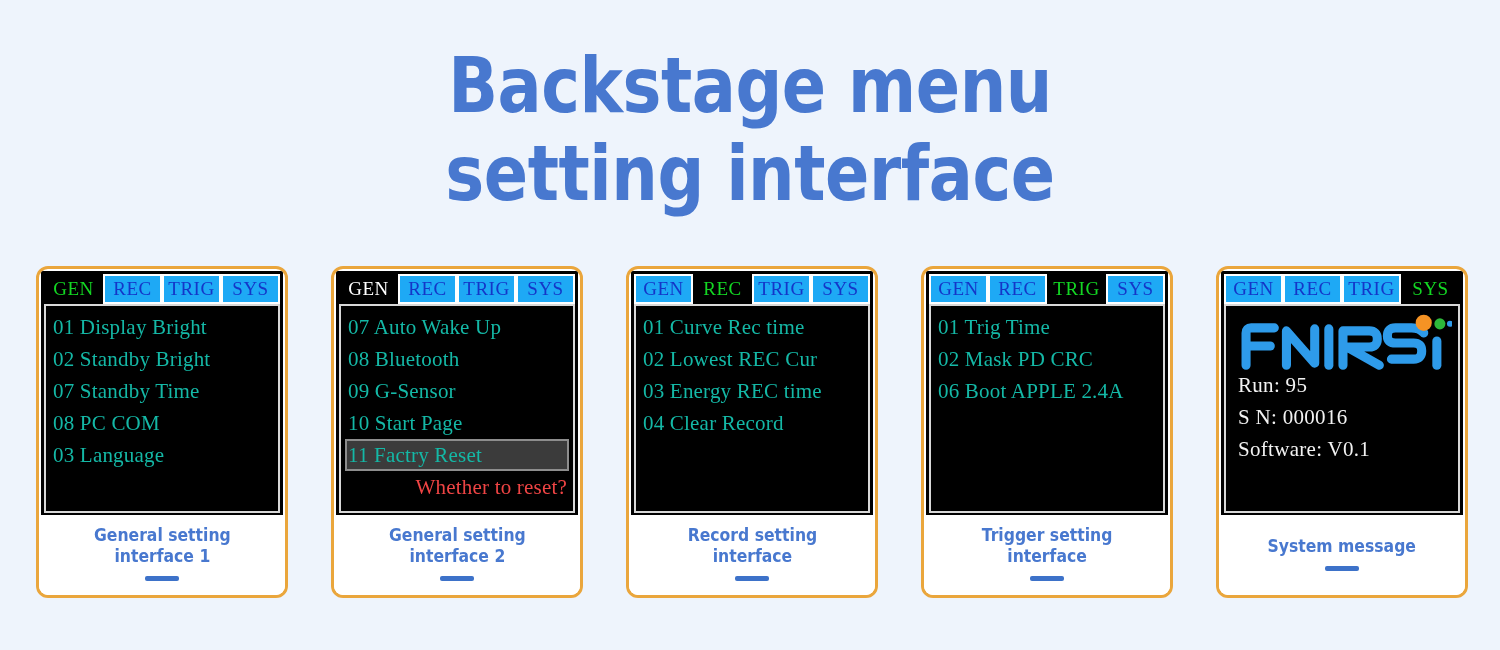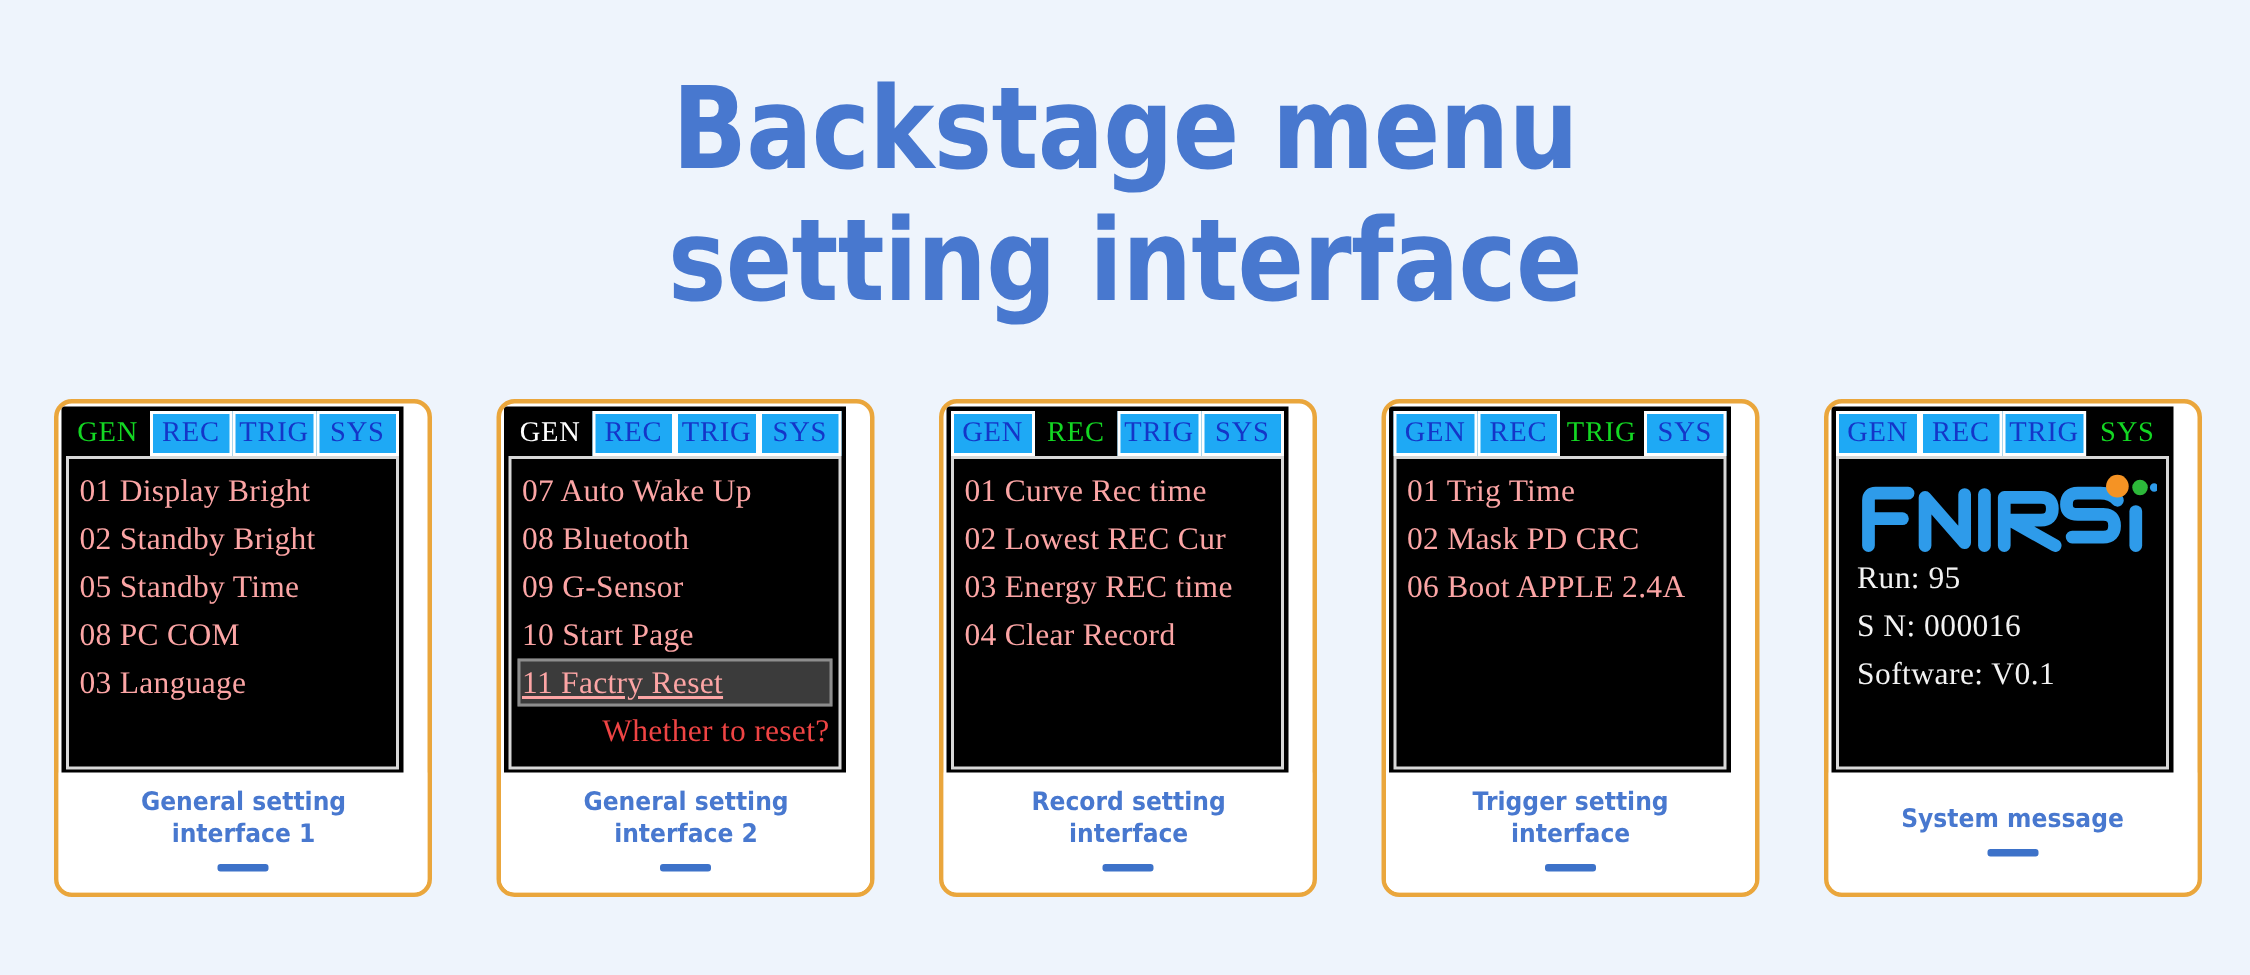--- a/index.html
+++ b/index.html
@@ -54,21 +54,21 @@
     border: 3px solid #eaa63c;
     border-radius: 12px;
     display: flex;
     flex-direction: column;
     overflow: hidden;
     position: relative;
   }
 
   
   .screen {
-    margin: 2px 16px 0 2px;
+    margin: 2px 2px 0 2px;
     background: #000000;
     height: 244px;
     box-sizing: border-box;
     display: flex;
     flex-direction: column;
     padding: 3px 3px 2px 3px;
     position: relative;
   }
 
   
@@ -118,35 +118,34 @@
   }
   .menu-list {
     list-style: none;
     margin: 0;
     padding: 0;
   }
   .menu-row {
     display: block;
     height: 32px;
     line-height: 32px;
-    color: #fca5a5;
+    color: #14b8a6;
     font-family: "Liberation Serif", "DejaVu Serif", serif;
     font-size: 21px;
     letter-spacing: 0.2px;
     white-space: nowrap;
     padding-left: 3px;
     box-sizing: border-box;
   }
   .menu-row.highlight {
     background: #3b3b3b;
     border: 2px solid #8d8d8d;
     height: 32px;
     line-height: 28px;
     padding-left: 1px;
-    text-decoration: underline;
   }
   .menu-row.dim {
     color: #ef4444;
     text-align: right;
     padding-right: 2px;
   }
 
   
   .sys-panel {
     padding: 4px 2px 0 8px;
@@ -207,21 +206,21 @@
         <div class="tabbar">
           <div class="tab active">GEN</div>
           <div class="tab inactive">REC</div>
           <div class="tab inactive">TRIG</div>
           <div class="tab inactive">SYS</div>
         </div>
         <div class="screen-body">
           <ul class="menu-list">
             <li class="menu-row">01 Display Bright</li>
             <li class="menu-row">02 Standby Bright</li>
-            <li class="menu-row">05 Standby Time</li>
+            <li class="menu-row">07 Standby Time</li>
             <li class="menu-row">08 PC COM</li>
             <li class="menu-row">03 Language</li>
           </ul>
         </div>
       </div>
       <div class="caption-area">
         <div class="caption-text">
           <div>General setting</div>
           <div>interface 1</div>
         </div>

